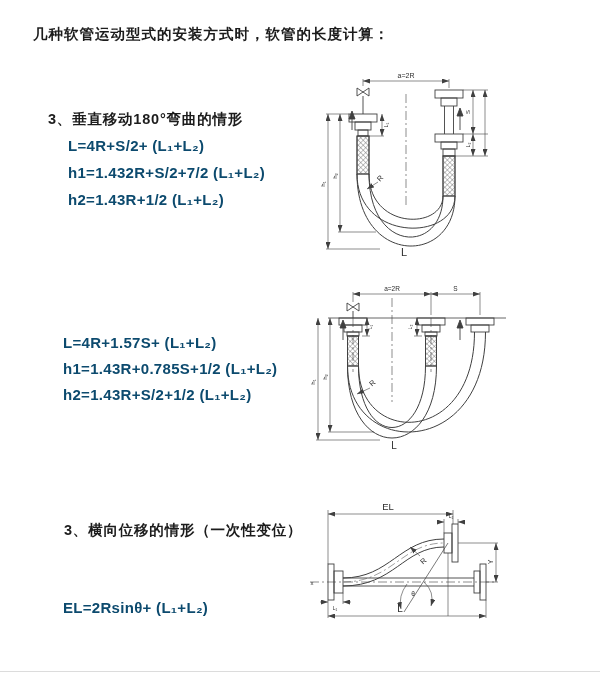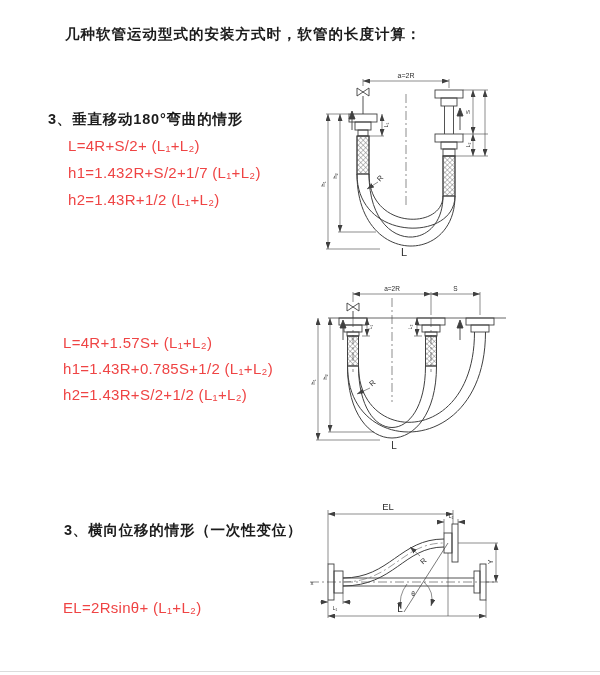--- a/index.html
+++ b/index.html
@@ -6,44 +6,43 @@
   body{
     width:600px;height:675px;position:relative;overflow:hidden;
     background:#ffffff;
     font-family:"Liberation Sans","DejaVu Sans",sans-serif;
     color:#222;
   }
   .abs{position:absolute;}
   .title{
     font-size:14.5px;font-weight:600;letter-spacing:1px;color:#1c1c1c;
     white-space:nowrap;
-    margin-left:32px;
   }
   .heading{
     font-size:14.5px;font-weight:600;letter-spacing:0.8px;color:#1c1c1c;
     white-space:nowrap;
   }
   .formula{
-    font-size:15px;font-weight:400;letter-spacing:0.3px;color:#ef4444;
+    font-size:15px;font-weight:700;letter-spacing:0.3px;color:#0c4a6e;
     white-space:nowrap;
   }
   svg{display:block;}
   svg text{font-family:"Liberation Sans","DejaVu Sans",sans-serif;fill:#2d2d2d;}
   .edge-line{left:0;right:0;bottom:3px;height:1px;background:#dcdcdc;}
 </style>
 </head>
 <body>
 
 <div class="page" style="position:absolute;inset:0;">
 
   <div class="abs title" style="left:33px;top:25px;">几种软管运动型式的安装方式时，软管的长度计算：</div>
 
   <div class="abs heading" style="left:48px;top:110px;">3、垂直移动180°弯曲的情形</div>
   <div class="abs formula" style="left:68px;top:137px;">L=4R+S/2+ (L₁+L₂)</div>
-  <div class="abs formula" style="left:68px;top:164px;">h1=1.432R+S/2+1/7 (L₁+L₂)</div>
+  <div class="abs formula" style="left:68px;top:164px;">h1=1.432R+S/2+7/2 (L₁+L₂)</div>
   <div class="abs formula" style="left:68px;top:191px;">h2=1.43R+1/2 (L₁+L₂)</div>
 
   <div class="abs formula" style="left:63px;top:334px;">L=4R+1.57S+ (L₁+L₂)</div>
   <div class="abs formula" style="left:63px;top:360px;">h1=1.43R+0.785S+1/2 (L₁+L₂)</div>
   <div class="abs formula" style="left:63px;top:386px;">h2=1.43R+S/2+1/2 (L₁+L₂)</div>
 
   <div class="abs heading" style="left:42px;top:521px;margin-left:22px;">3、横向位移的情形（一次性变位）</div>
   <div class="abs formula" style="left:63px;top:599px;">EL=2Rsinθ+ (L₁+L₂)</div>
 
   <svg class="abs" style="left:318px;top:66px;" width="185" height="192" viewBox="0 0 185 192">

